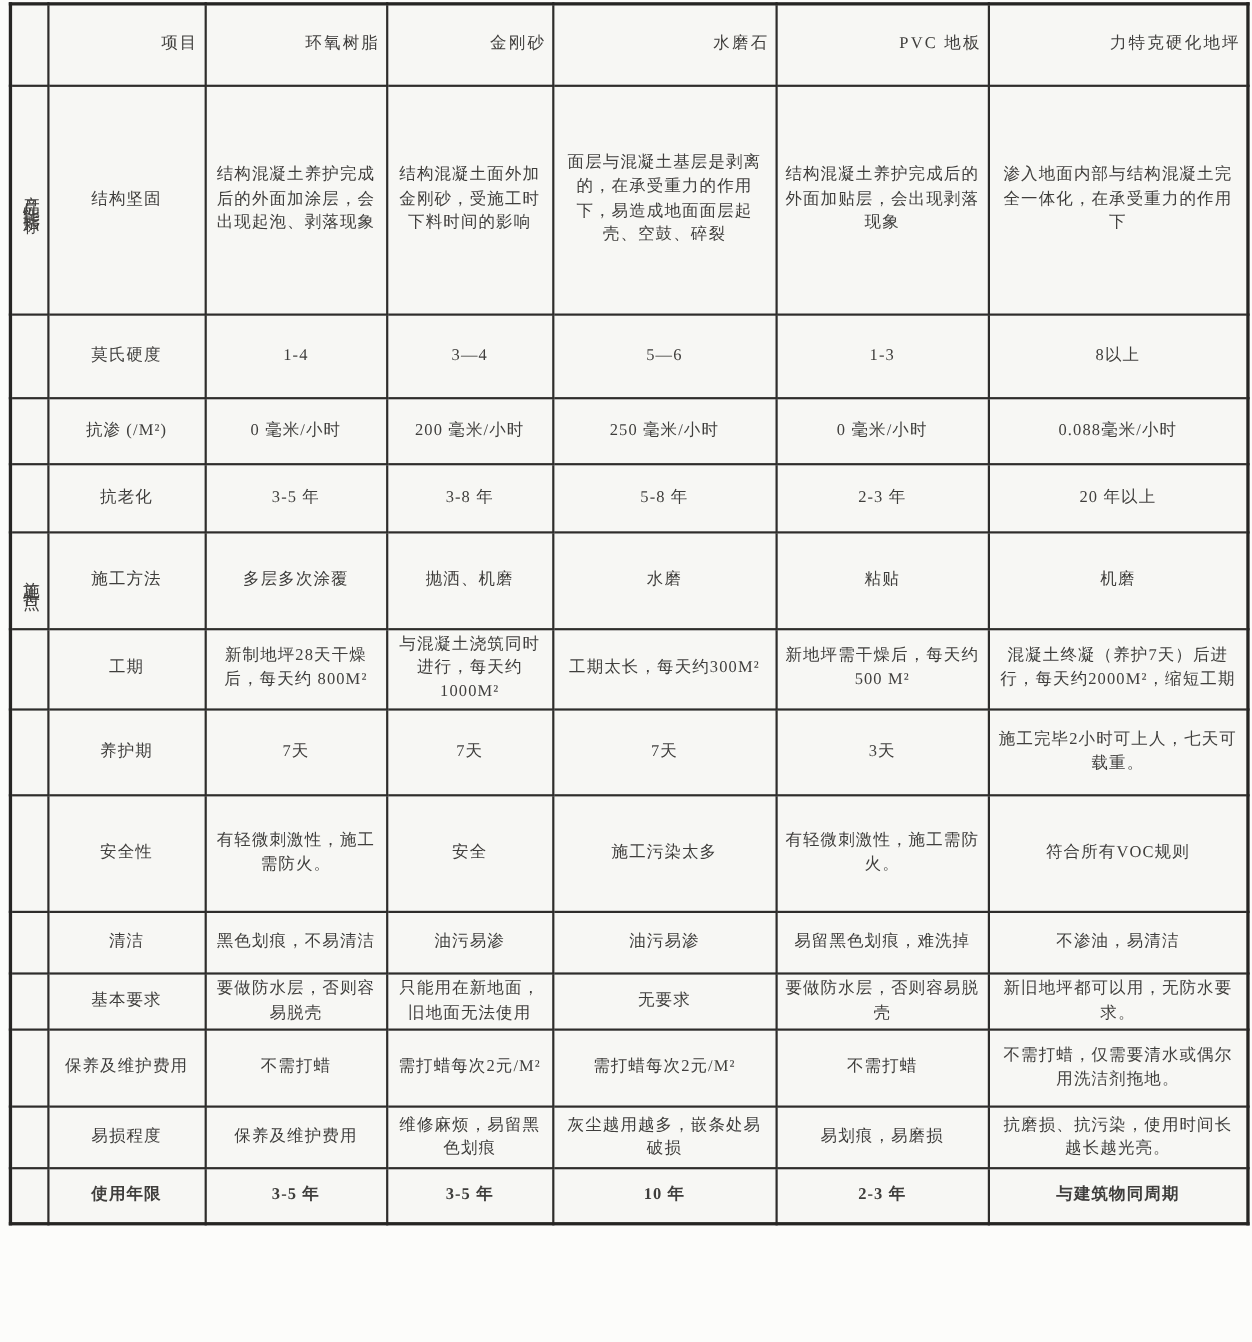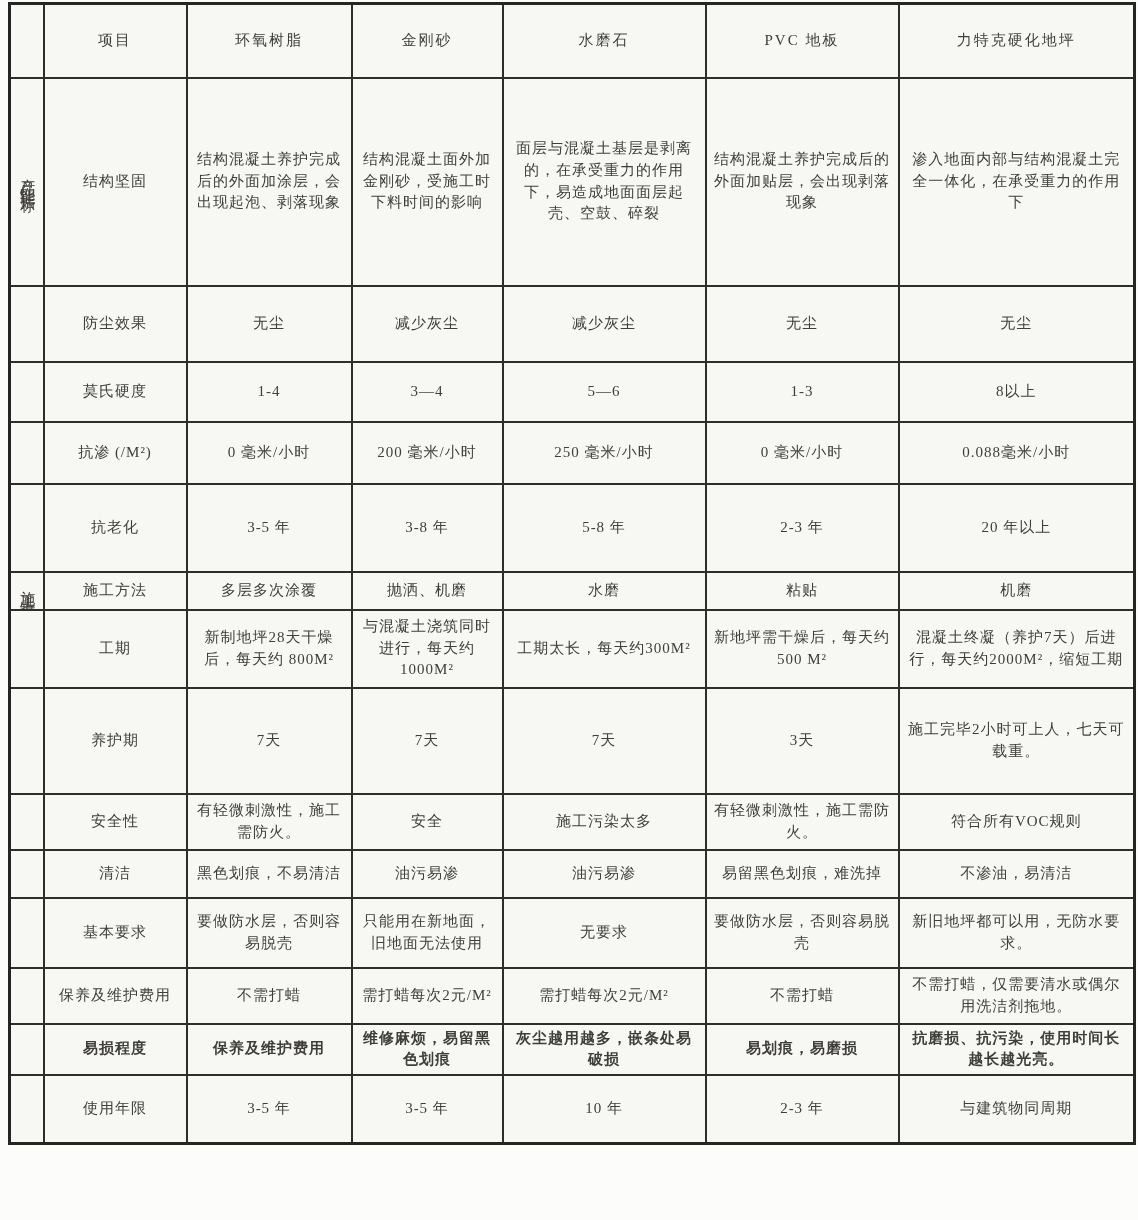--- a/index.html
+++ b/index.html
@@ -30,21 +30,21 @@
     overflow:hidden;
   }
   td.group-cell{padding:0;}
   .vtext{
     display:inline-block;
     writing-mode:vertical-rl;
     text-orientation:upright;
     letter-spacing:4px;
     font-size:15px;
   }
-  tr.hdr td{letter-spacing:2px;}
+  tr.hdr td{letter-spacing:2px;text-align:right;}
   td.desc{text-align:left;padding:4px 8px;letter-spacing:0.5px;}
   
   .tbl tr:nth-child(1){height:74px;}
   .tbl tr:nth-child(2){height:208px;}
   .tbl tr:nth-child(3){height:76px;}
   .tbl tr:nth-child(4){height:60px;}
   .tbl tr:nth-child(5){height:62px;}
   .tbl tr:nth-child(6){height:88px;}
   .tbl tr:nth-child(7){height:38px;}
   .tbl tr:nth-child(8){height:78px;}
@@ -85,29 +85,20 @@
     <tr>
       <td class="group-cell"><span class="vtext">产品性能指标</span></td>
       <td>结构坚固</td>
       <td class="desc">结构混凝土养护完成后的外面加涂层，会出现起泡、剥落现象</td>
       <td class="desc">结构混凝土面外加金刚砂，受施工时下料时间的影响</td>
       <td class="desc">面层与混凝土基层是剥离的，在承受重力的作用下，易造成地面面层起壳、空鼓、碎裂</td>
       <td class="desc">结构混凝土养护完成后的外面加贴层，会出现剥落现象</td>
       <td class="desc">渗入地面内部与结构混凝土完全一体化，在承受重力的作用下</td>
     </tr>
 
-    <tr>
-      <td class="group-cell"></td>
-      <td>防尘效果</td>
-      <td>无尘</td>
-      <td>减少灰尘</td>
-      <td>减少灰尘</td>
-      <td>无尘</td>
-      <td>无尘</td>
-    </tr>
 
 
     <tr>
       <td class="group-cell"></td>
       <td>莫氏硬度</td>
       <td>1-4</td>
       <td>3—4</td>
       <td>5—6</td>
       <td>1-3</td>
       <td>8以上</td>

